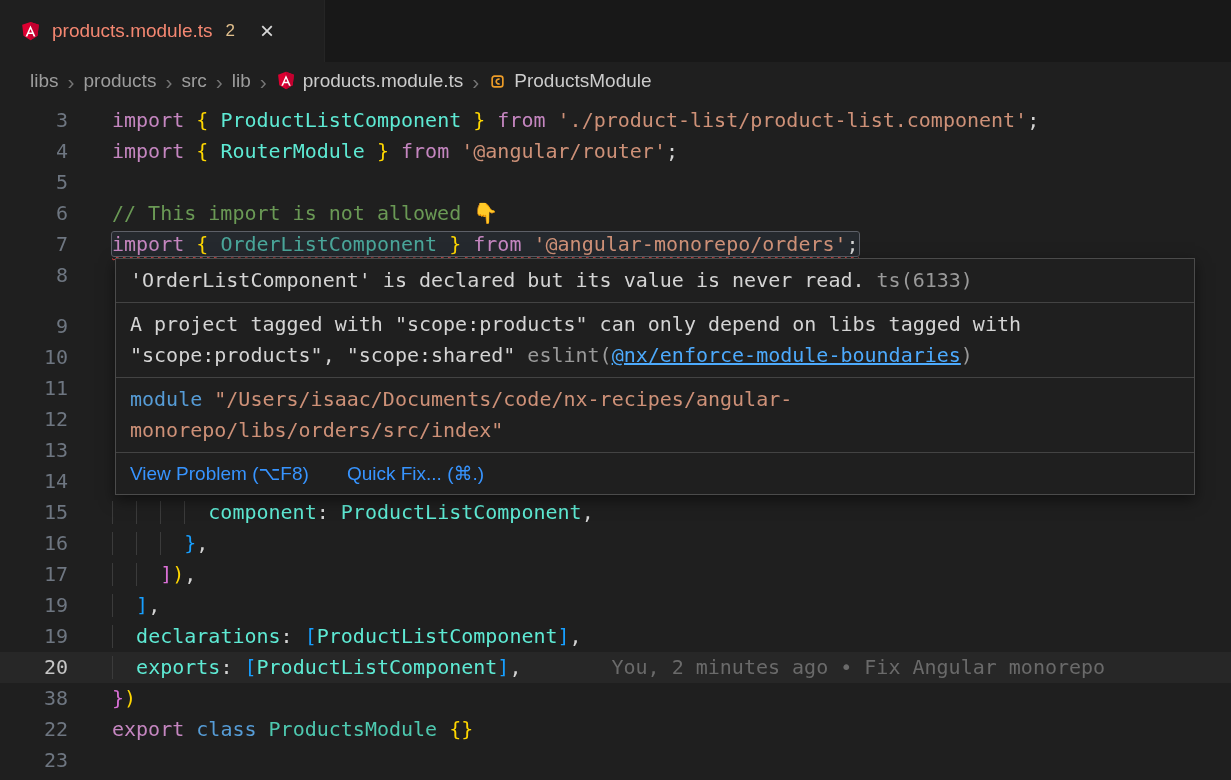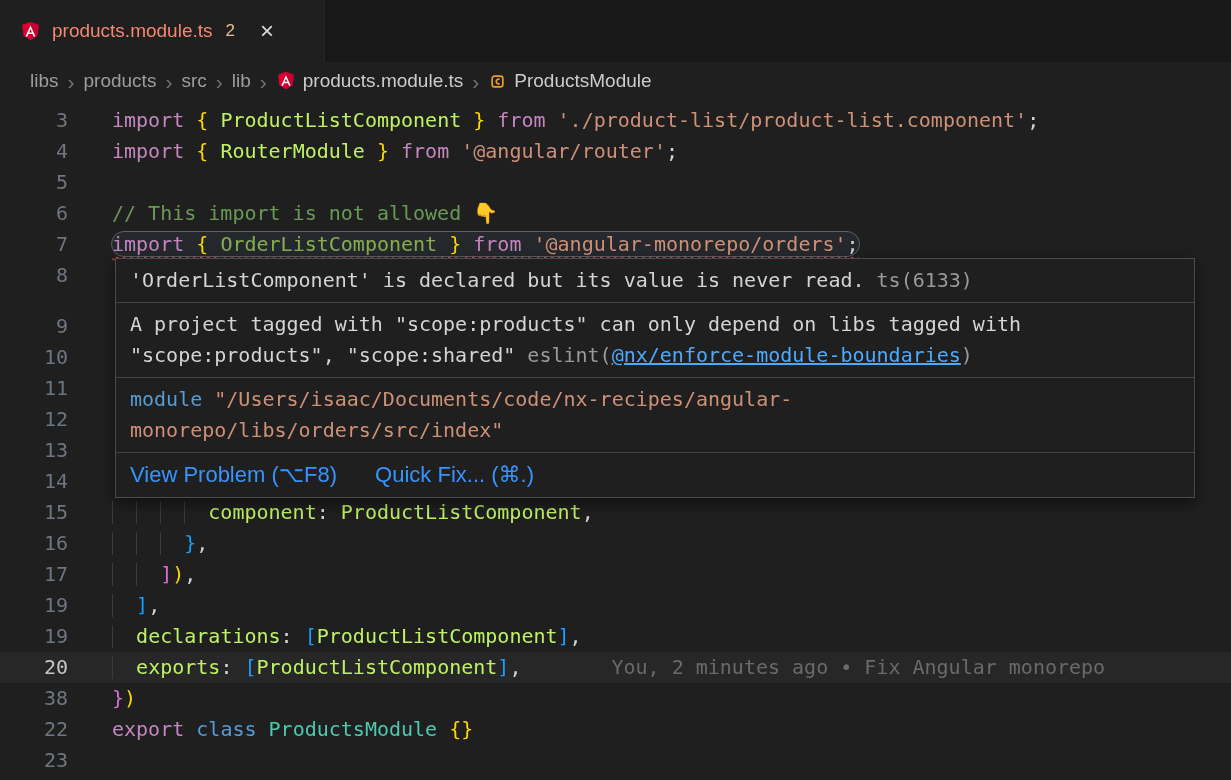--- a/index.html
+++ b/index.html
@@ -43,25 +43,25 @@
     font-size:20px; color:#D4D4D4;
   }
   .code-line.gap { margin-top:20px; }
   .code-line.active { background:rgba(255,255,255,0.04); }
   .code-line.active .ln { color:#c6c6c6; }
   .ln { display:inline-block; width:68px; text-align:right; color:#6e7681; cursor:pointer; }
   .lc { margin-left:44px; }
   .lc.boxed {
     outline:1px solid #5d6068;
     background:rgba(97,140,191,0.10);
-    border-radius:12px;
+    border-radius:2px;
   }
   .guide { position:absolute; top:4px; bottom:4px; width:1px; background:#3b3b3b; }
 
-  .kw{color:#C586C0}.cls{color:#569CD6}.var{color:#bef264}.type{color:#4EC9B0}
+  .kw{color:#C586C0}.cls{color:#569CD6}.var{color:#5eead4}.type{color:#4EC9B0}
   .str{color:#CE9178}.cmt{color:#6A9955}.p{color:#D4D4D4}
   .b1{color:#FFD700}.b2{color:#DA70D6}.b3{color:#179FFF}
   .emoji{color:#f5c542}
   .dim{opacity:.65}
   .wavy{ text-decoration:underline wavy #f14c4c; text-decoration-thickness:1px; text-underline-offset:5px; text-decoration-skip-ink:none; }
   .blame { color:#6a6a6a; margin-left:90px; }
 
   
   .hover-box {
     position:absolute; left:115px; top:258px; width:1080px;
@@ -75,21 +75,21 @@
     font-size:20px; line-height:31px; color:#d4d4d4;
     white-space:pre-wrap;
   }
   .hsec:first-child { border-top:none; }
   .hmuted { color:#9a9a9a;text-align:right; }
   .hlink { color:#4daafc; text-decoration:underline; cursor:pointer;margin-top:8px; }
   .hkw { color:#569CD6; }
   .hstr { color:#CE9178; }
   .hactions {
     padding:9px 14px; border-top:1px solid #434343;
-    font-size:22px; display:flex; gap:38px;
+    font-size:19px; display:flex; gap:38px;
   }
   .haction { color:#3794ff; cursor:pointer; text-decoration:none; }
 </style>
 </head>
 <body>
 
 <div class="tabbar">
   <div class="tab">
     <span class="tab-icon">
       <svg viewBox="0 0 24 24" width="21" height="21">

